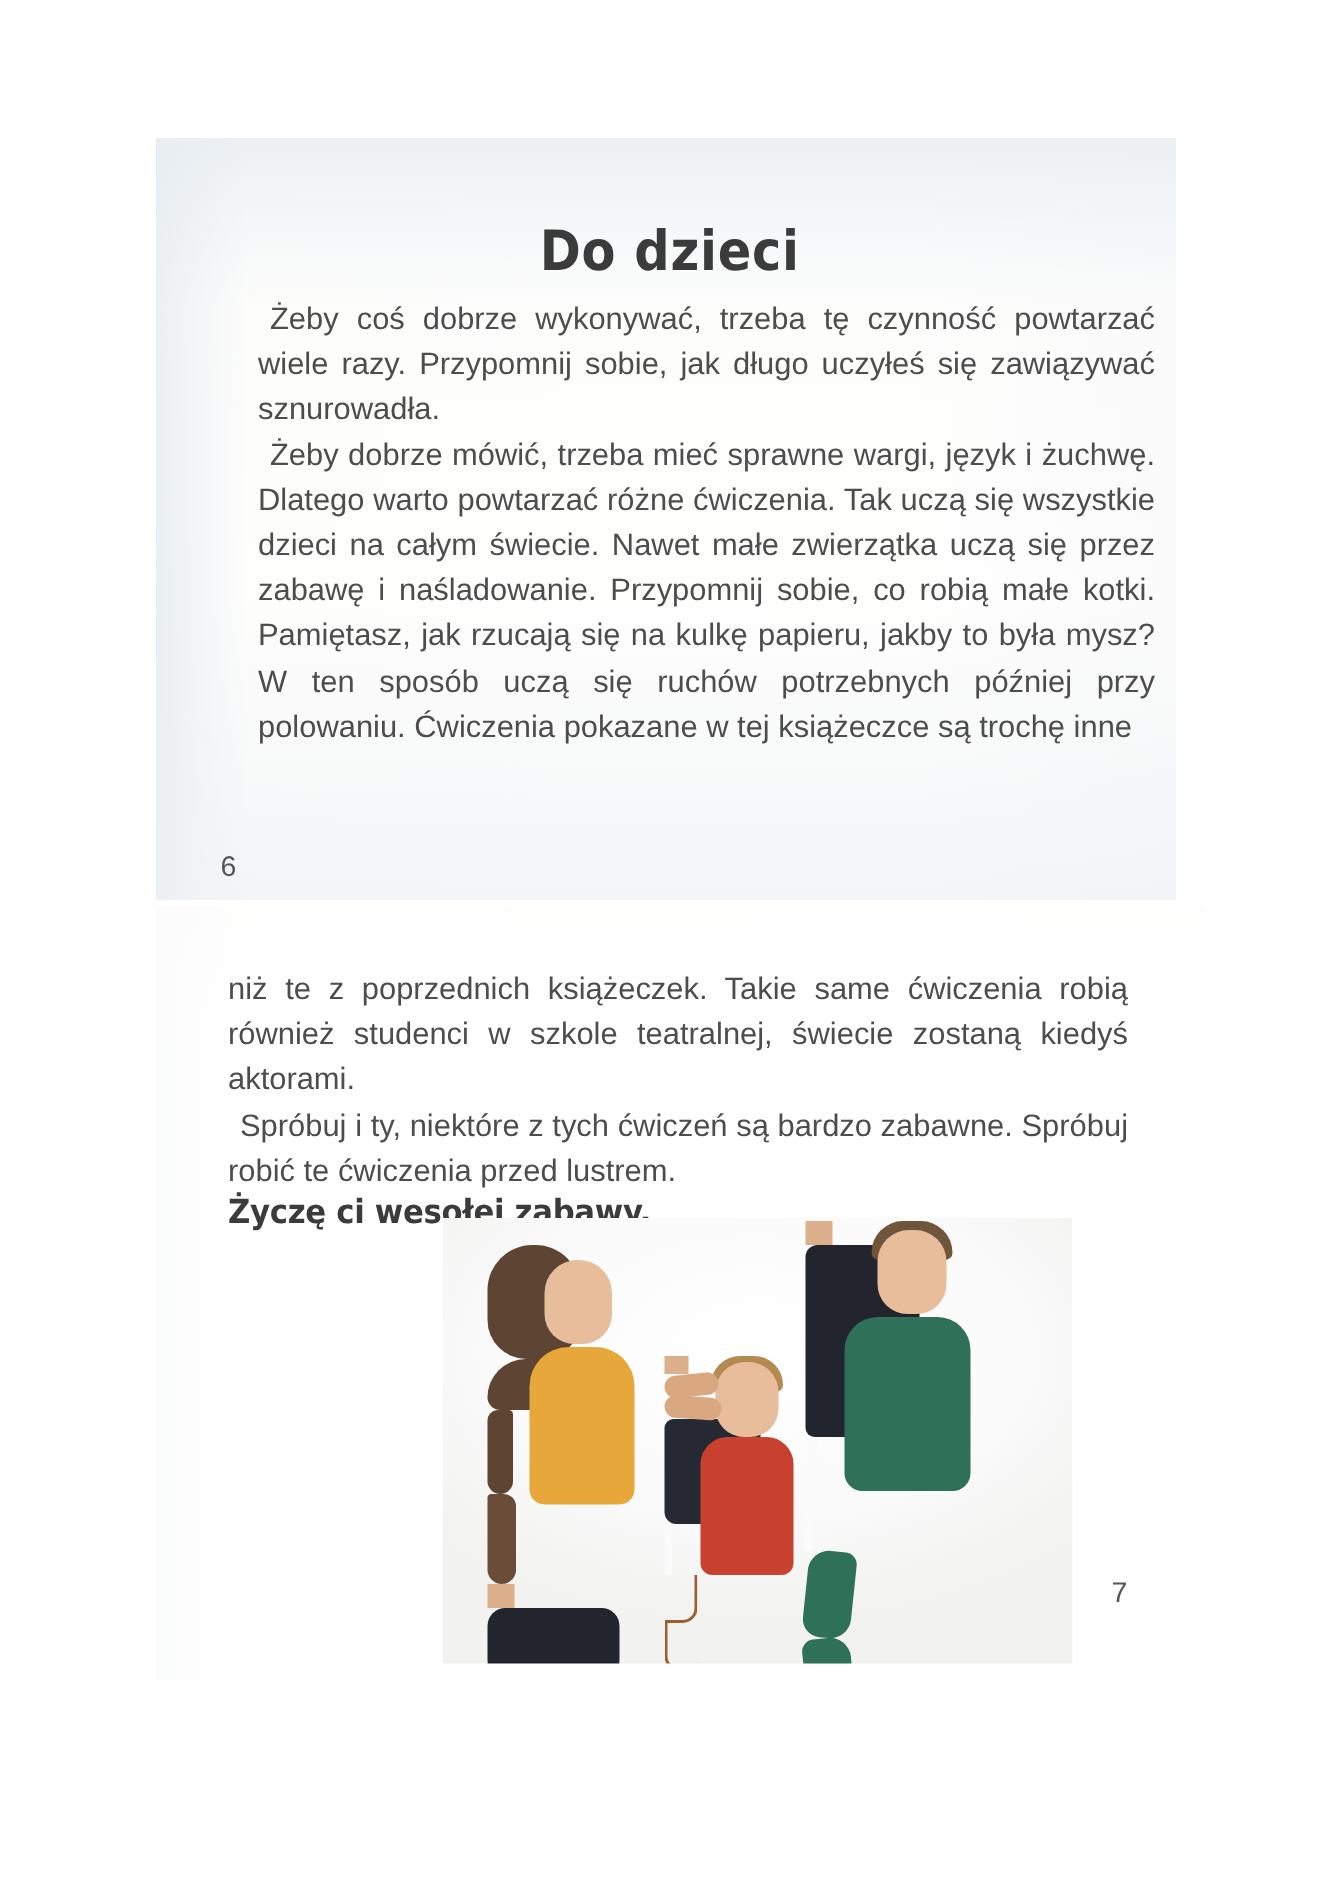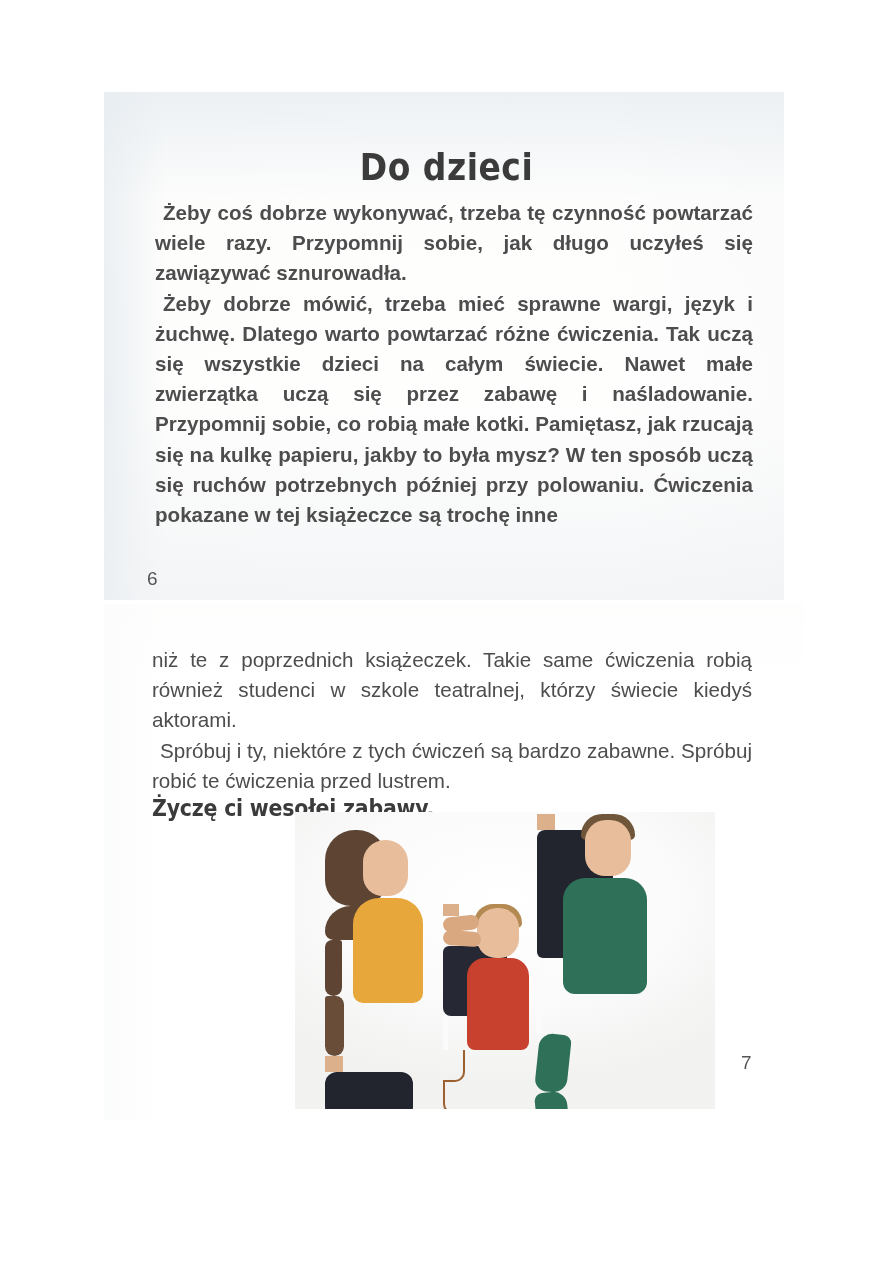--- a/index.html
+++ b/index.html
@@ -60,24 +60,23 @@
   
   .body-block {
     position: absolute;
     font-size: 20.6px;
     line-height: 30.2px;
     color: #4d4d4d;
     text-align: justify;
     text-justify: inter-word;
   }
   .block-a {
-    left: 155px;
+    left: 172px;
     top: 198px;
     width: 598px;
-    font-weight: bold;
   }
   .block-b {
     left: 152px;
     top: 645px;
     width: 600px;
   }
   .body-block p {
     margin: 0;
   }
   .body-block p.indent {
@@ -289,21 +288,21 @@
   <div class="title">Do dzieci</div>
 
   <div class="body-block block-a">
     <p class="indent">Żeby coś dobrze wykonywać, trzeba tę czynność powtarzać wiele razy. Przypomnij sobie, jak długo uczyłeś się zawiązywać sznurowadła.</p>
     <p class="indent">Żeby dobrze mówić, trzeba mieć sprawne wargi, język i żuchwę. Dlatego warto powtarzać różne ćwiczenia. Tak uczą się wszystkie dzieci na całym świecie. Nawet małe zwierzątka uczą się przez zabawę i naśladowanie. Przypomnij sobie, co robią małe kotki. Pamiętasz, jak rzucają się na kulkę papieru, jakby to była mysz? W ten sposób uczą się ruchów potrzebnych później przy polowaniu. Ćwiczenia pokazane w tej książeczce są trochę inne</p>
   </div>
 
   <div class="folio folio-6">6</div>
 
   <div class="body-block block-b">
-    <p>niż te z poprzednich książeczek. Takie same ćwiczenia robią również studenci w szkole teatralnej, którzy świecie kiedyś aktorami.</p>
+    <p>niż te z poprzednich książeczek. Takie same ćwiczenia robią również studenci w szkole teatralnej, świecie zostaną kiedyś aktorami.</p>
     <p class="indent">Spróbuj i ty, niektóre z tych ćwiczeń są bardzo zabawne. Spróbuj robić te ćwiczenia przed lustrem.</p>
   </div>
 
   <div class="signoff">Życzę ci wesołej zabawy.</div>
 
   <div class="photo">
     <div class="photo-bg"></div>
 
     <div class="fig girl">
       <div class="hair-back"></div>

